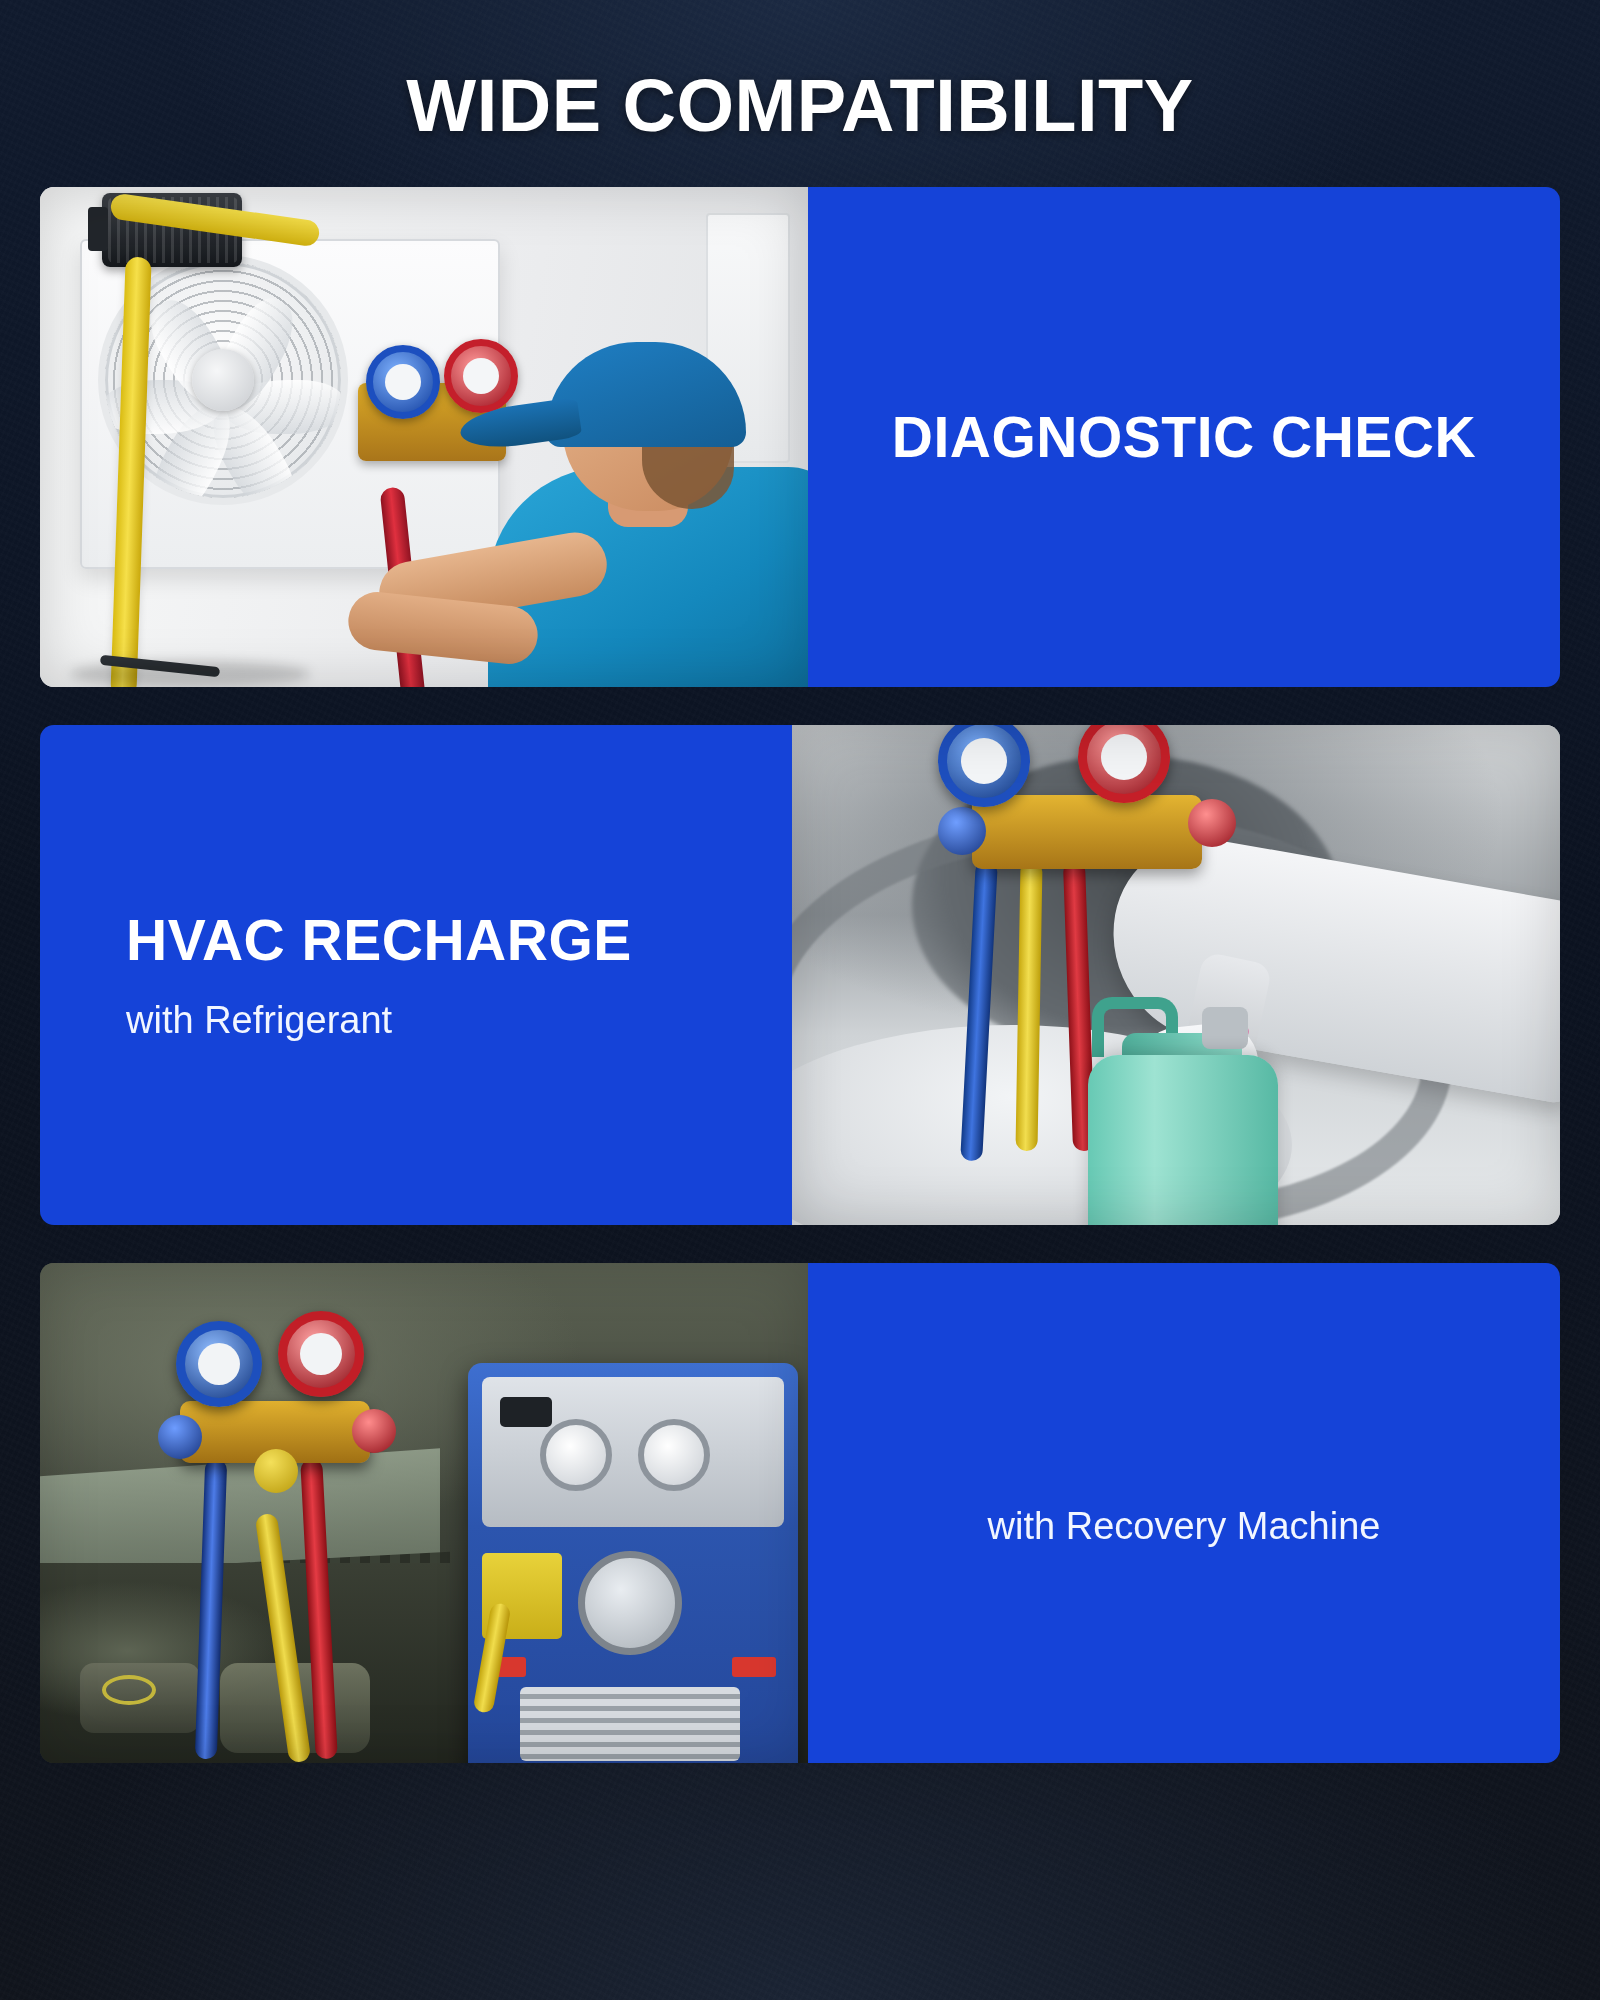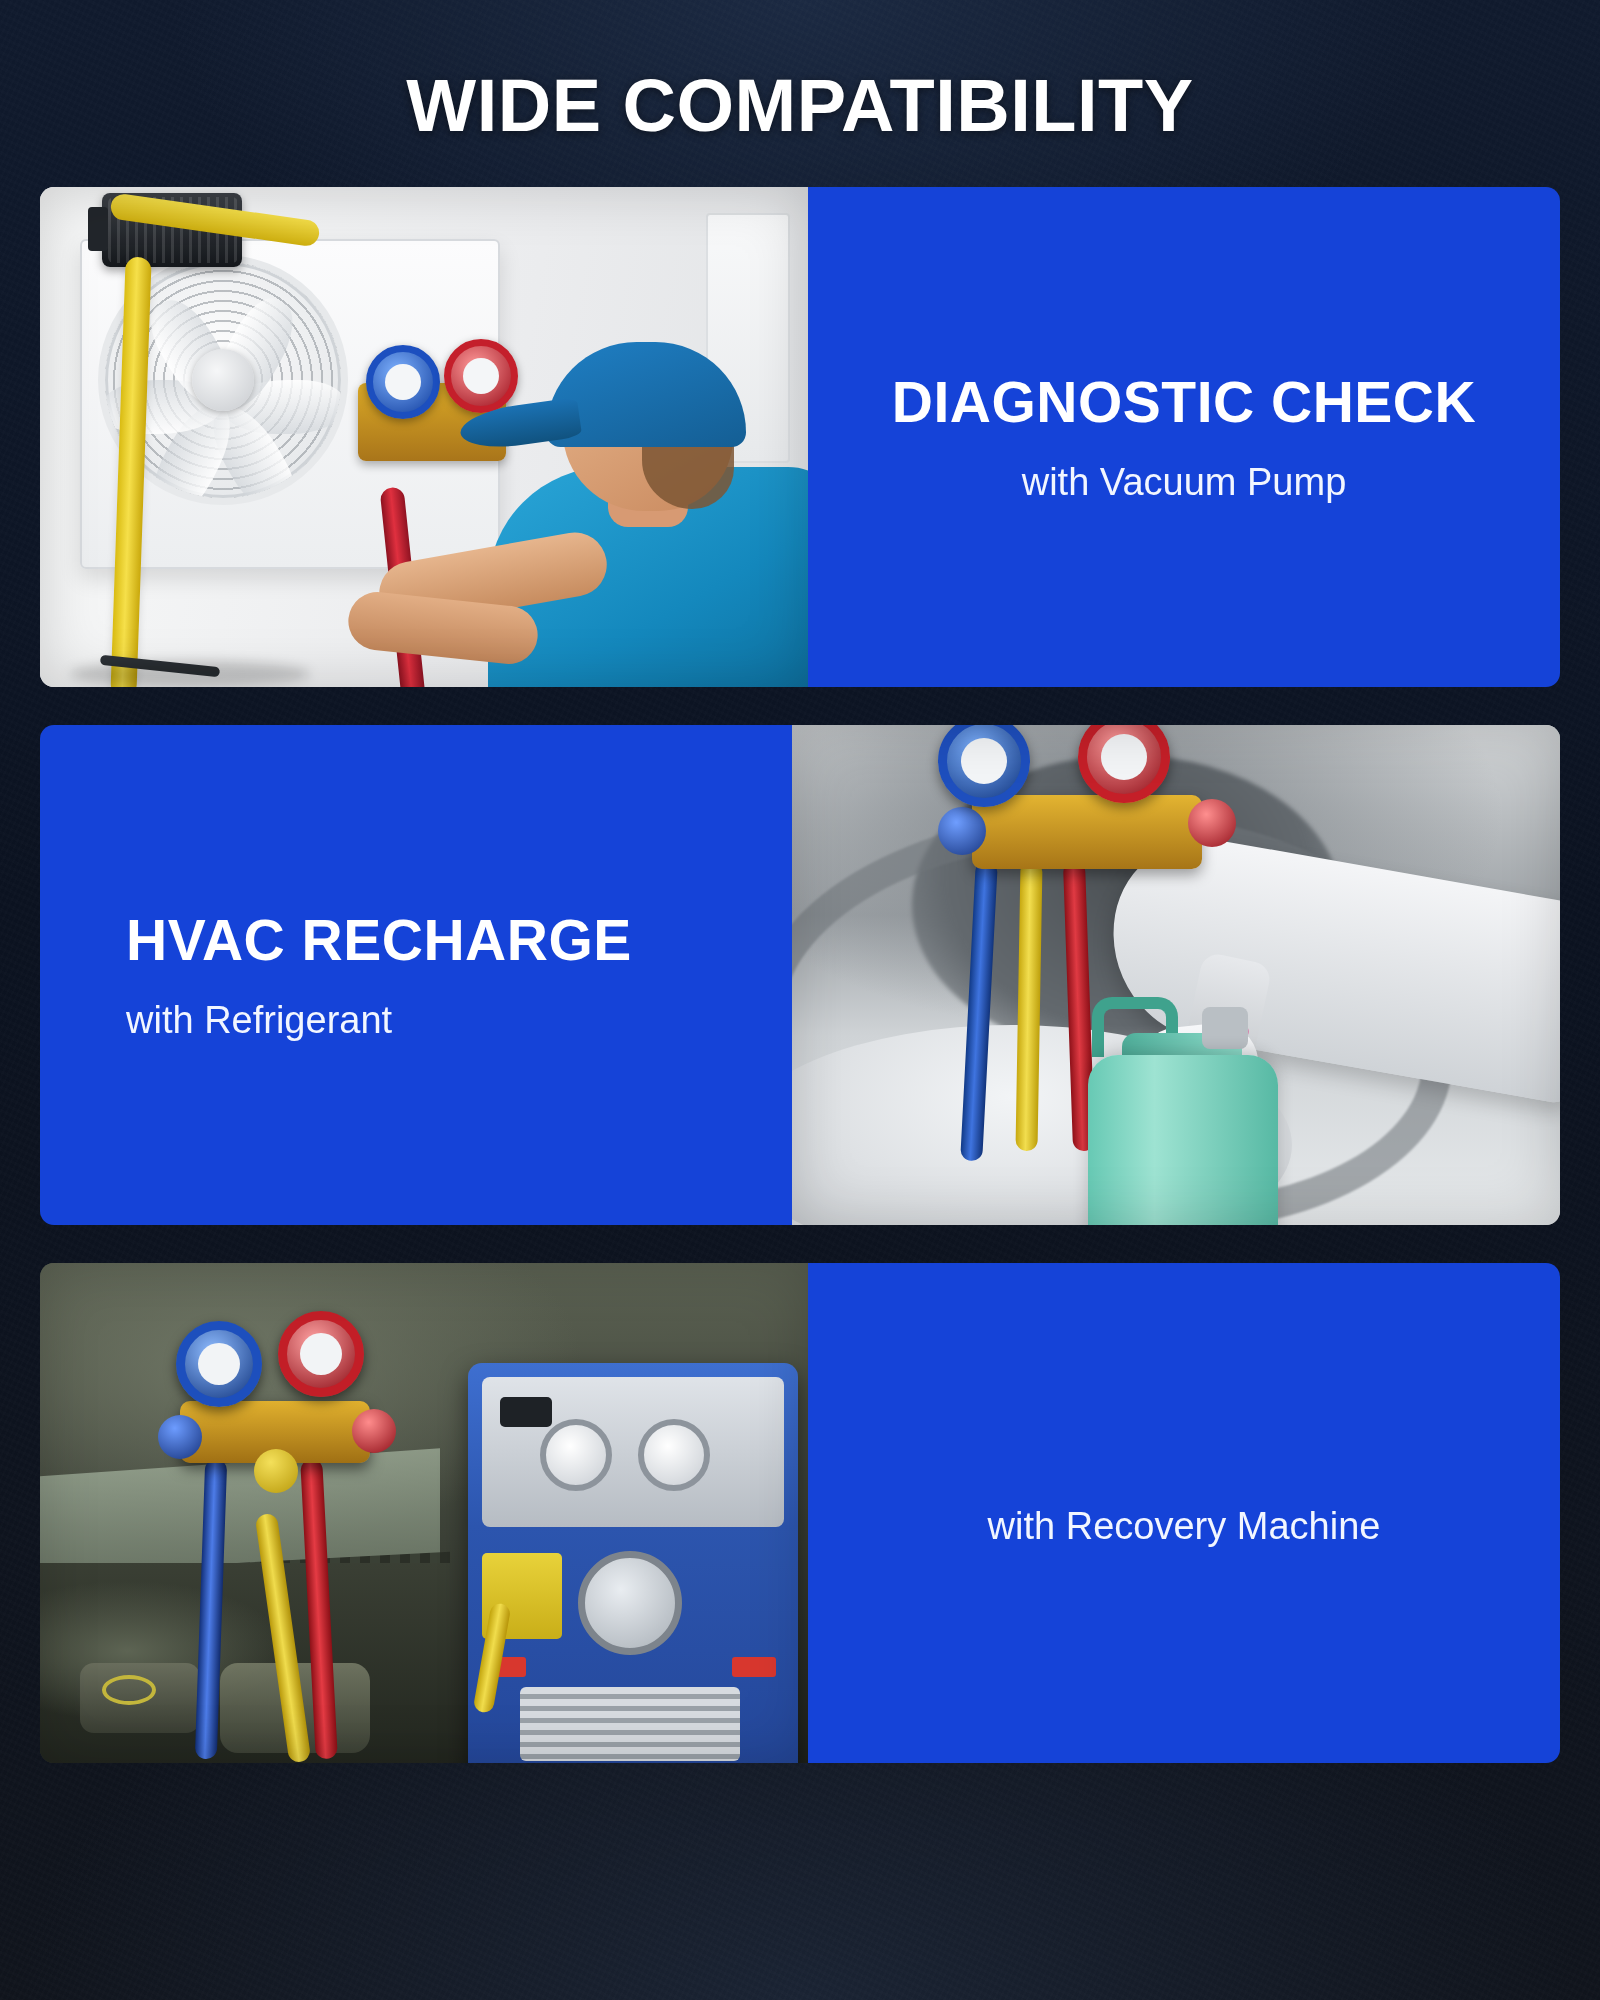--- a/index.html
+++ b/index.html
@@ -478,21 +478,20 @@
           <div class="capbrim"></div>
           <div class="arm"></div>
           <div class="arm2"></div>
         </div>
         <div class="cable"></div>
         <div class="floorshadow"></div>
         <div class="vig"></div>
       </div>
       <div class="panel-text right">
         <div class="panel-title">DIAGNOSTIC CHECK</div>
-        <div class="panel-sub">with Vacuum Pump</div>
       </div>
     </div>
 
     <div class="row reverse">
       <div class="panel-img right ph2">
         <div class="hood"></div>
         <div class="darkcavity"></div>
         <div class="hoodedge"></div>
         <div class="bumper"></div>
         <div class="armsleeve"></div>

